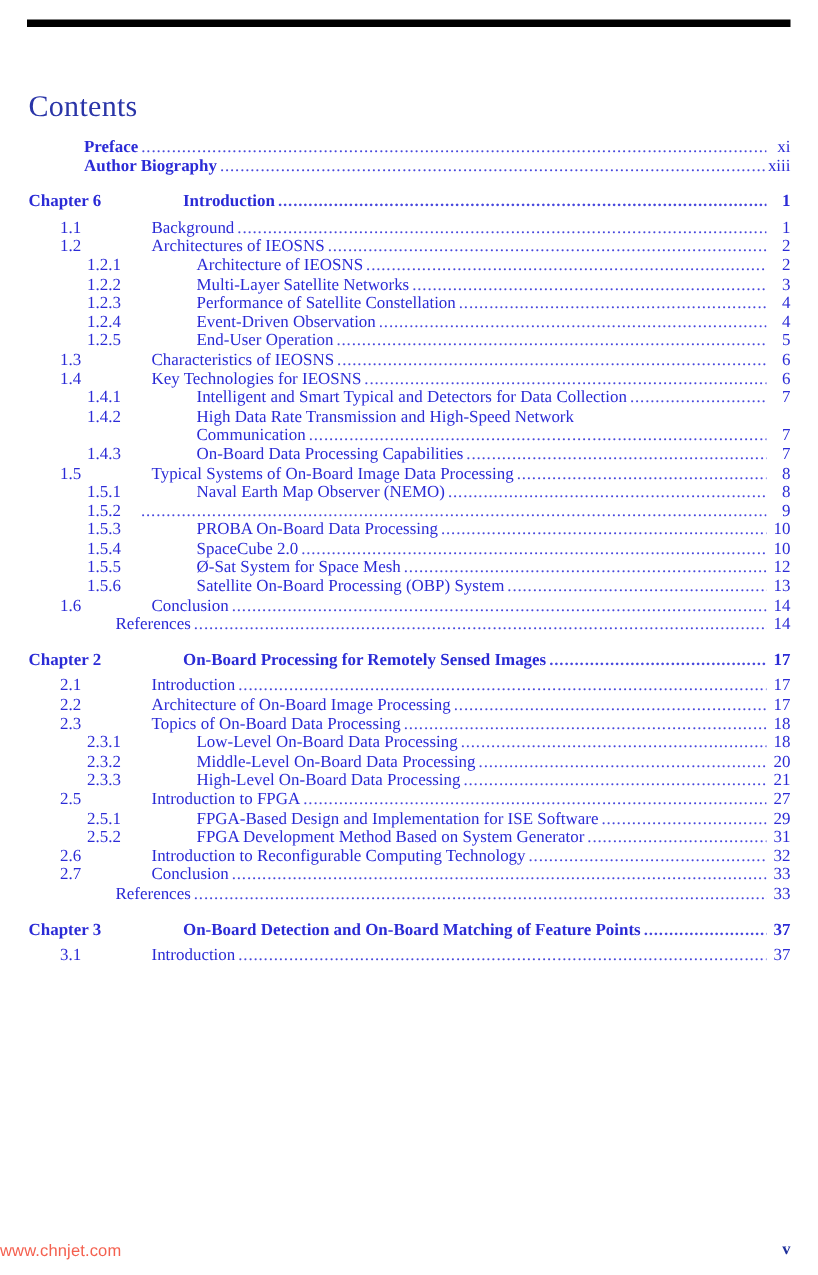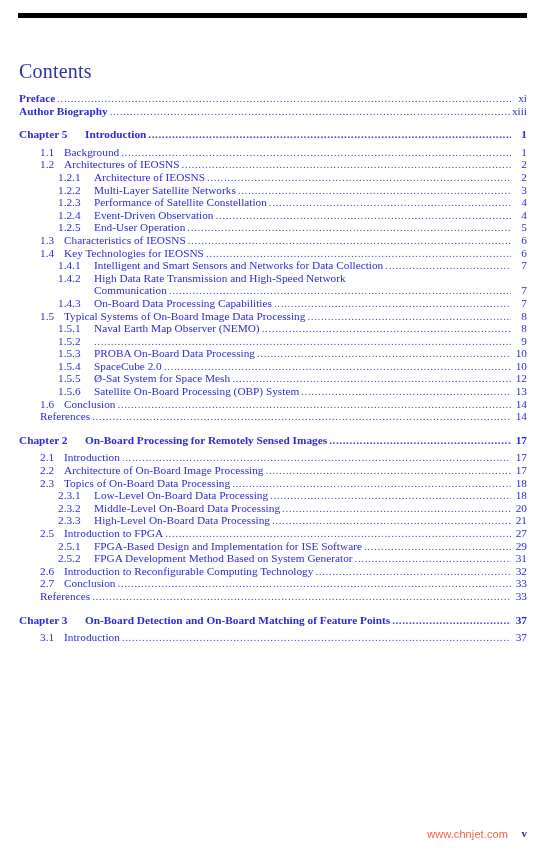--- a/index.html
+++ b/index.html
@@ -59,20 +59,21 @@
   .row.gap-before { margin-top: 11px; }
   .row.gap-small  { margin-top: 5px; align-items: flex-end; }
 
   .num {
     flex: 0 0 auto;
     text-align: left;
   }
   .label {
     flex: 0 0 auto;
     padding-right: 2px;
+    margin-left: 37px;
   }
   .leader {
     flex: 1 1 auto;
     overflow: hidden;
     height: 12.6px;
     position: relative;
     margin: 0 1px 0 0;
   }
   .leader::before {
     content: "........................................................................................................................................................................................................";
@@ -111,21 +112,21 @@
   .row.cont .num { width: 36px; margin-left: 39px; }
 
   .no-leader .leader::before { content: ""; }
 
   
   #footer-watermark {
     position: absolute;
     top: 828px;
     left: 0;
     width: 508px;
-    text-align: right;
+    text-align: left;
     font-family: "Liberation Sans", "DejaVu Sans", sans-serif;
     font-size: 11px;
     color: #f4604f;
     letter-spacing: 0.1px;
   }
   #footer-page {
     position: absolute;
     top: 827px;
     left: 0;
     width: 527px;
@@ -149,21 +150,21 @@
       <span class="leader"></span>
       <span class="page">xi</span>
     </div>
     <div class="row lvl-front">
       <span class="num"></span>
       <span class="label">Author Biography</span>
       <span class="leader"></span>
       <span class="page">xiii</span>
     </div>
     <div class="row lvl-chap gap-before">
-      <span class="num">Chapter 5</span>
+      <span class="num">Chapter 6</span>
       <span class="label">Introduction</span>
       <span class="leader"></span>
       <span class="page">1</span>
     </div>
     <div class="row lvl-sec gap-small">
       <span class="num">1.1</span>
       <span class="label">Background</span>
       <span class="leader"></span>
       <span class="page">1</span>
     </div>
@@ -210,21 +211,21 @@
       <span class="page">6</span>
     </div>
     <div class="row lvl-sec">
       <span class="num">1.4</span>
       <span class="label">Key Technologies for IEOSNS</span>
       <span class="leader"></span>
       <span class="page">6</span>
     </div>
     <div class="row lvl-sub">
       <span class="num">1.4.1</span>
-      <span class="label">Intelligent and Smart Sensors and Networks for Data Collection</span>
+      <span class="label">Intelligent and Smart Typical and Detectors for Data Collection</span>
       <span class="leader"></span>
       <span class="page">7</span>
     </div>
     <div class="row lvl-sub no-leader">
       <span class="num">1.4.2</span>
       <span class="label">High Data Rate Transmission and High-Speed Network</span>
       <span class="leader"></span>
       <span class="page"></span>
     </div>
     <div class="row lvl-sub cont">

